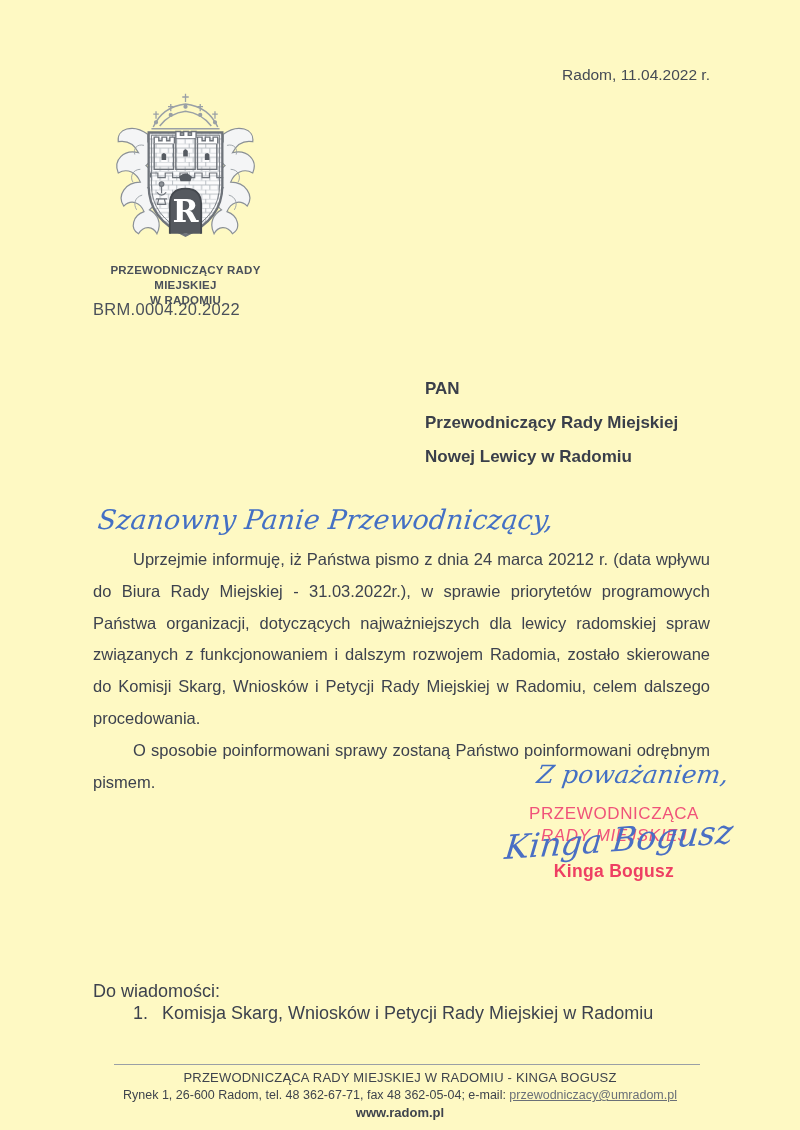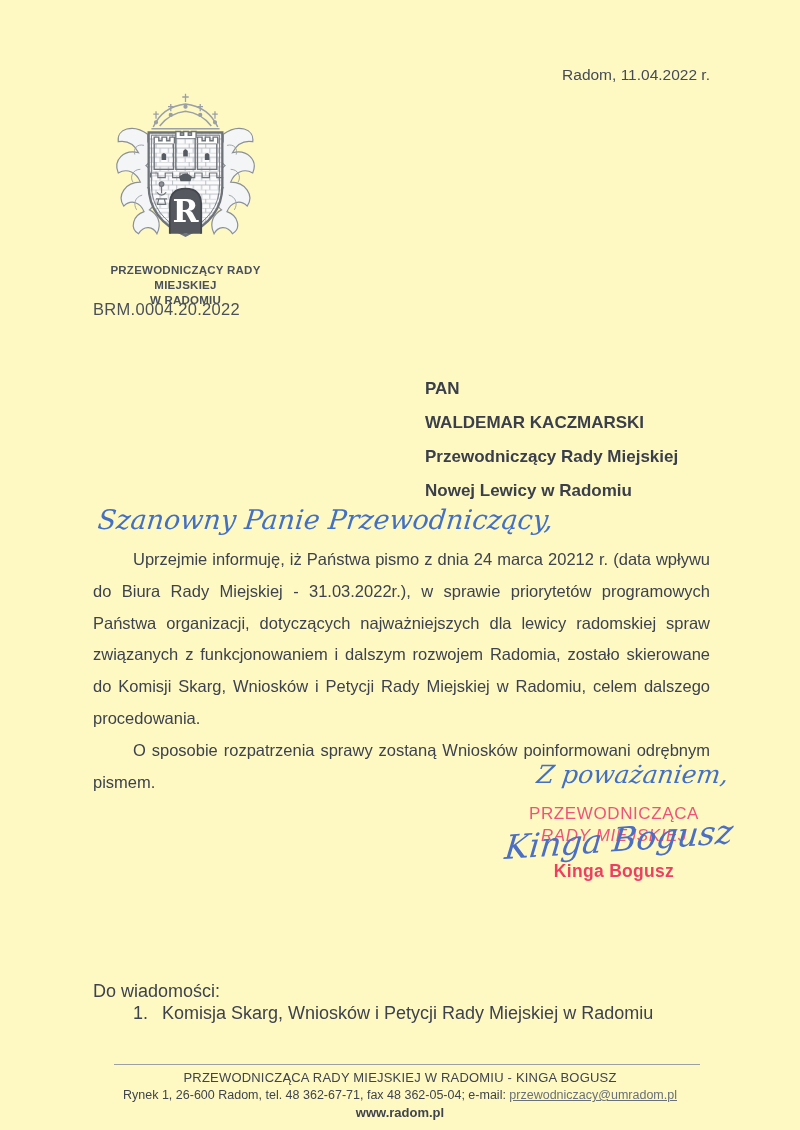--- a/index.html
+++ b/index.html
@@ -120,30 +120,29 @@
     <div class="crest-caption">
       <div>PRZEWODNICZĄCY RADY MIEJSKIEJ</div>
       <div>W RADOMIU</div>
     </div>
   </div>
 
   <div class="reference">BRM.0004.20.2022</div>
 
   <div class="recipient">
     <div>PAN</div>
-    <div>WALDEMAR KACZMARSKI</div>
     <div>Przewodniczący Rady Miejskiej</div>
     <div>Nowej Lewicy w Radomiu</div>
   </div>
 
   <div class="salutation hand">Szanowny Panie Przewodniczący,</div>
 
   <div class="body-text">
     <p>Uprzejmie informuję, iż Państwa pismo z dnia 24 marca 20212 r. (data wpływu do Biura Rady Miejskiej - 31.03.2022r.), w sprawie priorytetów programowych Państwa organizacji, dotyczących najważniejszych dla lewicy radomskiej spraw związanych z funkcjonowaniem i dalszym rozwojem Radomia, zostało skierowane do Komisji Skarg, Wniosków i Petycji Rady Miejskiej w Radomiu, celem dalszego procedowania.</p>
-    <p>O sposobie rozpatrzenia sprawy zostaną Wniosków poinformowani odrębnym pismem.</p>
+    <p>O sposobie poinformowani sprawy zostaną Państwo poinformowani odrębnym pismem.</p>
   </div>
 
   <div class="signoff hand">Z poważaniem,</div>
 
   <div class="stamp">
     <div class="stamp-line1">PRZEWODNICZĄCA</div>
     <div class="stamp-line2">RADY MIEJSKIEJ</div>
     <div class="signature hand">Kinga Bogusz</div>
     <div class="stamp-name">Kinga Bogusz</div>
   </div>

